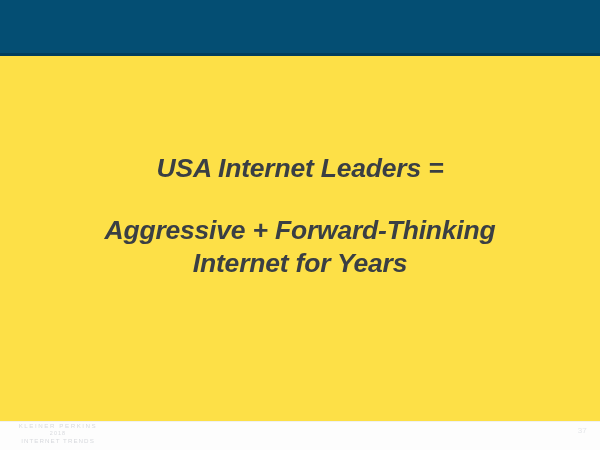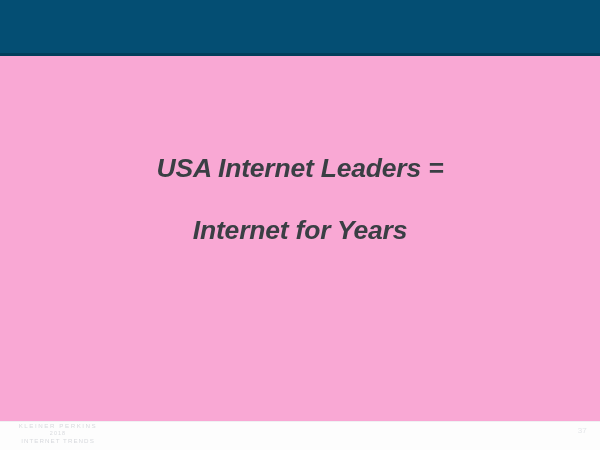--- a/index.html
+++ b/index.html
@@ -42,21 +42,21 @@
     background: #023e5c;
   }
 
   
   .content {
     position: absolute;
     top: 56px;
     left: 0;
     width: 600px;
     height: 365px;
-    background: #f9a8d4;
+    background: #fde047;
   }
 
   .headline-block {
     position: absolute;
     top: 96px;
     left: 0;
     width: 600px;
     text-align: center;
   }
 
@@ -153,20 +153,21 @@
   <div class="content">
     <div class="headline-block">
 
       <div class="headline-para">
         <div class="headline-line">USA Internet Leaders =</div>
       </div>
 
       <div class="headline-gap"></div>
 
       <div class="headline-para">
+        <div class="headline-line">Aggressive + Forward-Thinking</div>
         <div class="headline-line">Internet for Years</div>
       </div>
 
     </div>
   </div>
 
   <div class="footer-divider"></div>
 
   <div class="footer">
 

